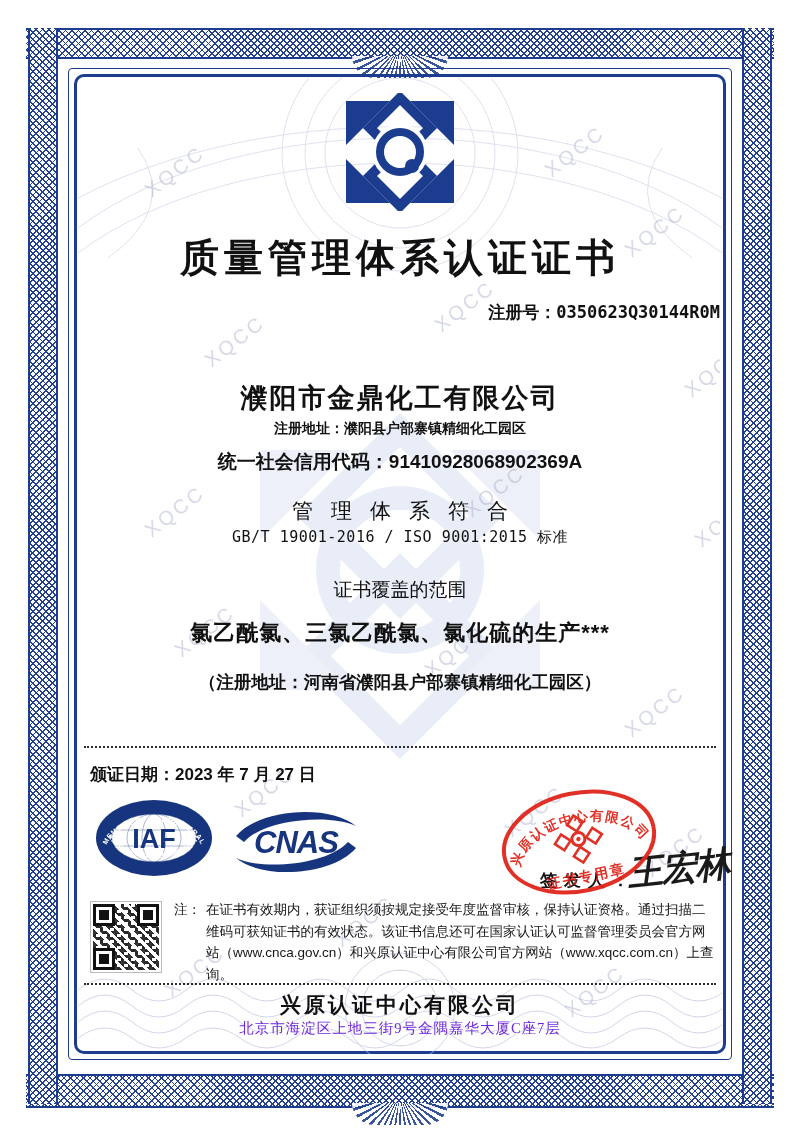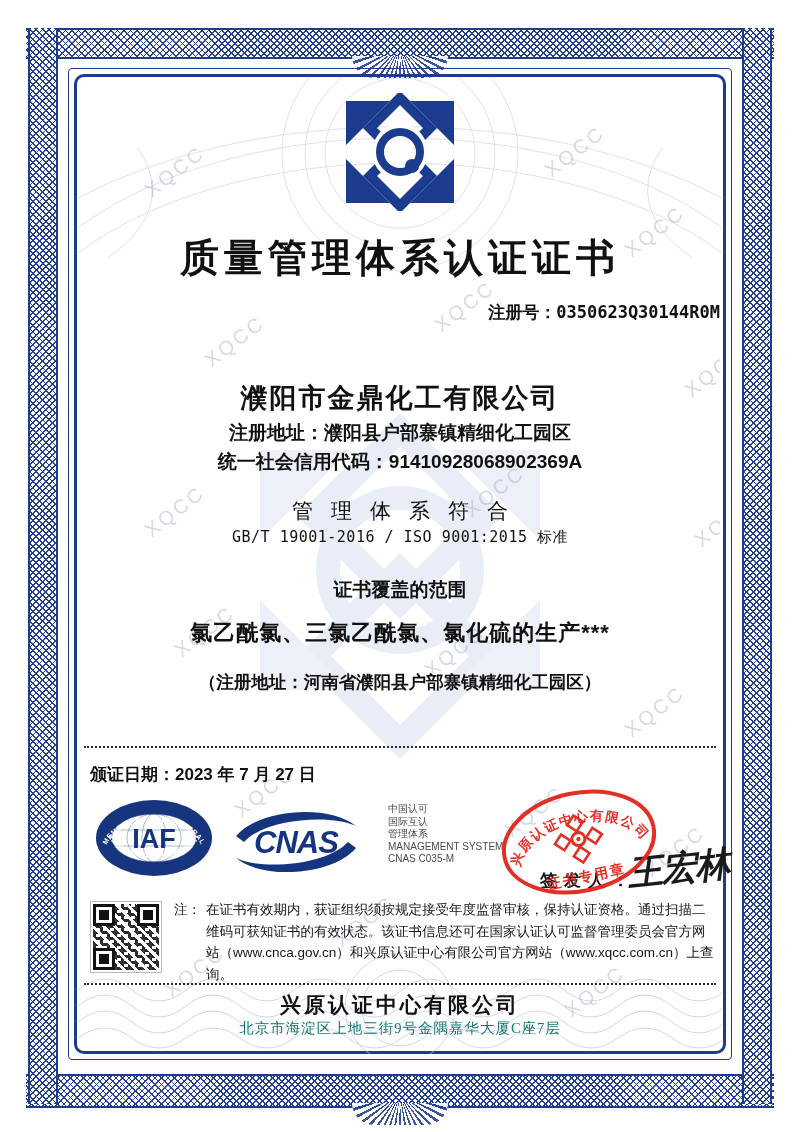--- a/index.html
+++ b/index.html
@@ -40,26 +40,26 @@
   .center{left:0;right:0;text-align:center;position:absolute;}
   .sp44{letter-spacing:46px;margin-right:-46px;}
   .sp18{letter-spacing:18px;margin-right:-18px;}
 
   .logo-top{left:338px;top:93px;}
   .title{top:231px;font-size:39px;font-weight:700;letter-spacing:5px;}
   .regno{position:absolute;right:80px;top:301px;font-size:17px;font-weight:700;}
   .regno .num{font-family:"DejaVu Sans Mono","Liberation Mono",monospace;}
   .certify{top:350px;font-size:21px;font-weight:600;}
   .company{top:380px;font-size:27px;font-weight:700;letter-spacing:2px;}
-  .addr{top:420px;font-size:19px;font-weight:600;}
+  .addr{top:420px;font-size:14px;font-weight:600;}
   .credit{top:449px;font-size:19px;font-weight:600;}
   .conform{top:497px;font-size:21px;font-weight:400;}
   .standard{top:528px;font-size:15px;font-weight:400;
      font-family:"DejaVu Sans Mono","Liberation Mono",monospace;letter-spacing:0.5px;}
-  .scopehead{top:577px;font-size:19px;font-weight:700;}
+  .scopehead{top:577px;font-size:19px;font-weight:400;}
   .scope{top:618px;font-size:22px;font-weight:800;letter-spacing:1px;}
   .sites{top:670px;font-size:17.5px;font-weight:700;}
   .dotline{position:absolute;left:84px;right:84px;border-top:2.5px dotted #2b2b2b;}
   .dot1{top:746px;} .dot2{top:983px;}
   .date-issue{position:absolute;left:90px;top:763px;font-size:17px;font-weight:600;}
   .date-valid{position:absolute;left:378px;top:763px;font-size:17px;font-weight:600;}
   .date-valid sup{font-size:10px;font-weight:700;}
 
   .iaf{position:absolute;left:94px;top:799px;width:120px;height:78px;}
   .cnas{position:absolute;left:230px;top:806px;width:132px;height:72px;}
@@ -83,21 +83,21 @@
   .finder{position:absolute;width:16px;height:16px;border:3px solid #111;background:#fff;}
   .finder::after{content:"";position:absolute;inset:3px;background:#111;}
   .f-tl{left:2px;top:2px;} .f-tr{right:2px;top:2px;} .f-bl{left:2px;bottom:2px;}
 
   .note{position:absolute;left:174px;top:899px;width:541px;display:flex;
         font-size:13.5px;line-height:21.5px;color:#151515;}
   .note .pre{flex:0 0 auto;margin-right:5px;}
 
   .f-org{top:991px;font-size:21px;font-weight:700;letter-spacing:3px;
          font-family:"Liberation Serif","DejaVu Serif",serif;}
-  .f-addr{top:1019px;font-size:14.5px;letter-spacing:1px;color:#0f766e;
+  .f-addr{top:1019px;font-size:14.5px;letter-spacing:1px;color:#6d28d9;
          font-family:"Liberation Serif","DejaVu Serif",serif;}
   .f-site{top:1038px;font-size:15px;font-weight:700;letter-spacing:1.5px;color:#333;}
 </style>
 </head>
 <body>
 
 <div class="cert abs" style="inset:0">
 
   <div class="band h band-top"></div>
   <div class="band h band-bottom"></div>
@@ -223,27 +223,20 @@
       </text>
       <text x="60" y="49" text-anchor="middle" font-size="27" font-weight="bold" fill="#17357e">IAF</text>
     </svg>
 
     <svg class="cnas" viewBox="0 0 132 72">
       <path d="M6,30 C30,2 100,-2 126,20 C102,8 36,12 14,36 Z" fill="#17357e"></path>
       <path d="M126,42 C102,70 32,74 6,52 C30,64 96,60 118,36 Z" fill="#17357e"></path>
       <text x="66" y="47" text-anchor="middle" font-size="31" font-weight="bold" font-style="italic" fill="#17357e" letter-spacing="-1">CNAS</text>
     </svg>
 
-    <div class="accr-lines">
-      <div>中国认可</div>
-      <div>国际互认</div>
-      <div>管理体系</div>
-      <div>MANAGEMENT SYSTEM</div>
-      <div>CNAS C035-M</div>
-    </div>
 
     <div class="sign-label">签发人：</div>
     <div class="sign-name">王宏林</div>
 
     <svg class="seal" viewBox="0 0 162 106">
       <defs>
           <path id="sealArc" d="M 18,66 A 64 40 0 0 1 144,66"></path>
         </defs>
       <ellipse cx="81" cy="53" rx="76" ry="49" fill="none" stroke="#e0251b" stroke-width="4"></ellipse>
       <text font-size="13.5" font-weight="bold" fill="#e0251b" letter-spacing="1.5">

